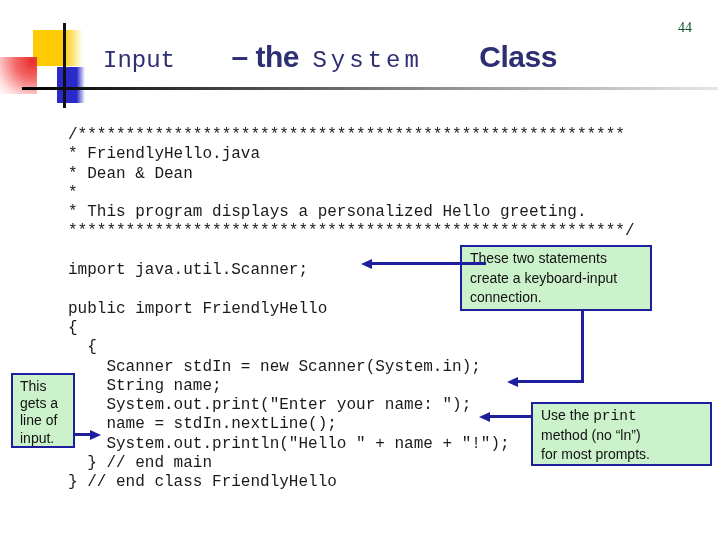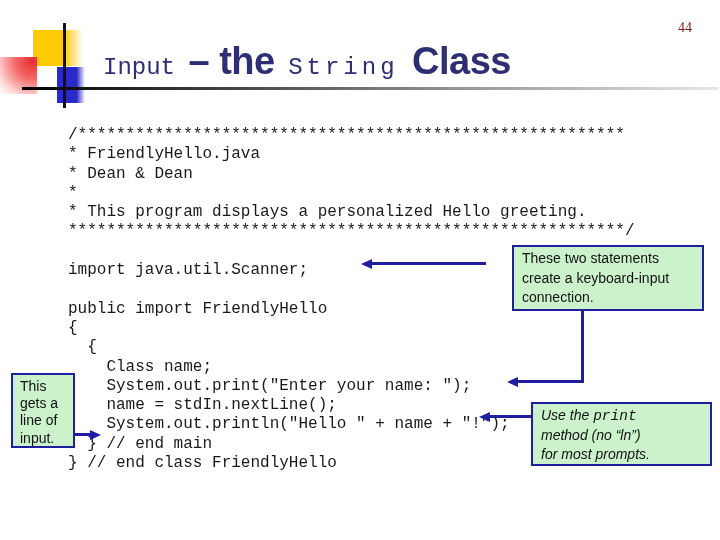--- a/index.html
+++ b/index.html
@@ -15,34 +15,34 @@
     background:radial-gradient(circle at 88% 12%, #e82c2c 0%, #f46a6a 38%, #ffd9d9 78%, #ffffff 100%); }
   .logo-blue { position:absolute; left:57px; top:67px; width:28px; height:36px;
     background:linear-gradient(to right,#2a2ac8 70%, rgba(42,42,200,0) 100%); }
   .logo-vline { position:absolute; left:63px; top:23px; width:3px; height:85px; background:#111; }
   .title-rule { position:absolute; left:22px; top:87px; width:696px; height:3px;
     background:linear-gradient(to right,#000 0%, #444 30%, #9a9a9a 65%, #e6e6e6 100%); }
   
   .title { position:absolute; left:103px; top:40px; white-space:nowrap; color:#2e2e73; }
   .title .t-mono { font-family:"Liberation Mono", monospace; font-size:24px; font-weight:400; }
   .title .t-mono.spread { letter-spacing:4px; }
-  .title .t-sans { font-family:"Liberation Sans", sans-serif; font-size:38px; font-weight:bold; letter-spacing:-0.5px; }
+  .title .t-sans { font-family:"Liberation Sans", sans-serif; font-size:30px; font-weight:bold; letter-spacing:-0.5px;margin-left:43px; }
   .title .gap { display:inline-block; width:9px; }
   .page-number { position:absolute; left:678px; top:20px; font-family:"Liberation Serif", serif;
-    font-size:14px; color:#7f1d1d; }
+    font-size:14px; color:#14532d; }
   
   .code { position:absolute; left:68px; top:126px; color:#1a1a1a; }
   .code-line { font-family:"Liberation Mono", monospace; font-size:16px; line-height:19.3px;
     height:19.3px; white-space:pre; }
   
   .callout { position:absolute; background:#ccf2cc; border:2px solid #1f1f9e;
     color:#111; font-size:14px; line-height:19px; }
   .callout .mono { font-family:"Liberation Mono", monospace; font-size:14.5px; }
-  .co-keyboard { left:512px; top:245px; width:192px; height:66px; padding:2px 0 0 8px; line-height:19.5px; }
-  .co-print { left:531px; top:402px; width:181px; height:64px; padding:2px 0 0 8px; line-height:19px;font-style:italic; }
+  .co-keyboard { left:460px; top:245px; width:192px; height:66px; padding:2px 0 0 8px; line-height:19.5px; }
+  .co-print { left:531px; top:402px; width:181px; height:64px; padding:2px 0 0 8px; line-height:19px; }
   .co-input { left:11px; top:373px; width:64px; height:75px; padding:3px 0 0 7px; line-height:17.2px; }
   
   .line { position:absolute; background:#1f1f9e; }
   .head-left { position:absolute; width:0; height:0;
     border-top:5px solid transparent; border-bottom:5px solid transparent; border-right:11px solid #1f1f9e; }
   .head-right { position:absolute; width:0; height:0;
     border-top:5px solid transparent; border-bottom:5px solid transparent; border-left:11px solid #1f1f9e; }
 </style>
 </head>
 <body>
@@ -53,38 +53,39 @@
   <div class="logo-red"></div>
   <div class="logo-blue"></div>
   <div class="logo-vline"></div>
   <div class="title-rule"></div>
 
   <div class="page-number">44</div>
 
   <div class="title">
     <span class="t-mono">Input</span><span class="gap"></span>
     <span class="t-sans">– the</span><span class="gap"></span>
-    <span class="t-mono spread">String</span><span class="gap"></span>
+    <span class="t-mono spread">System</span><span class="gap"></span>
     <span class="t-sans">Class</span>
   </div>
 
   <div class="code">
     <div class="code-line">/*********************************************************</div>
     <div class="code-line">* FriendlyHello.java</div>
     <div class="code-line">* Dean &amp; Dean</div>
     <div class="code-line">*</div>
     <div class="code-line">* This program displays a personalized Hello greeting.</div>
     <div class="code-line">**********************************************************/</div>
     <div class="code-line"></div>
     <div class="code-line">import java.util.Scanner;</div>
     <div class="code-line"></div>
     <div class="code-line">public import FriendlyHello</div>
     <div class="code-line">{</div>
     <div class="code-line">  {</div>
-    <div class="code-line">    Class name;</div>
+    <div class="code-line">    Scanner stdIn = new Scanner(System.in);</div>
+    <div class="code-line">    String name;</div>
     <div class="code-line">    System.out.print("Enter your name: ");</div>
     <div class="code-line">    name = stdIn.nextLine();</div>
     <div class="code-line">    System.out.println("Hello " + name + "!");</div>
     <div class="code-line">  } // end main</div>
     <div class="code-line">} // end class FriendlyHello</div>
   </div>
 
   <div class="callout co-keyboard">
     <div>These two statements</div>
     <div>create a keyboard-input</div>

